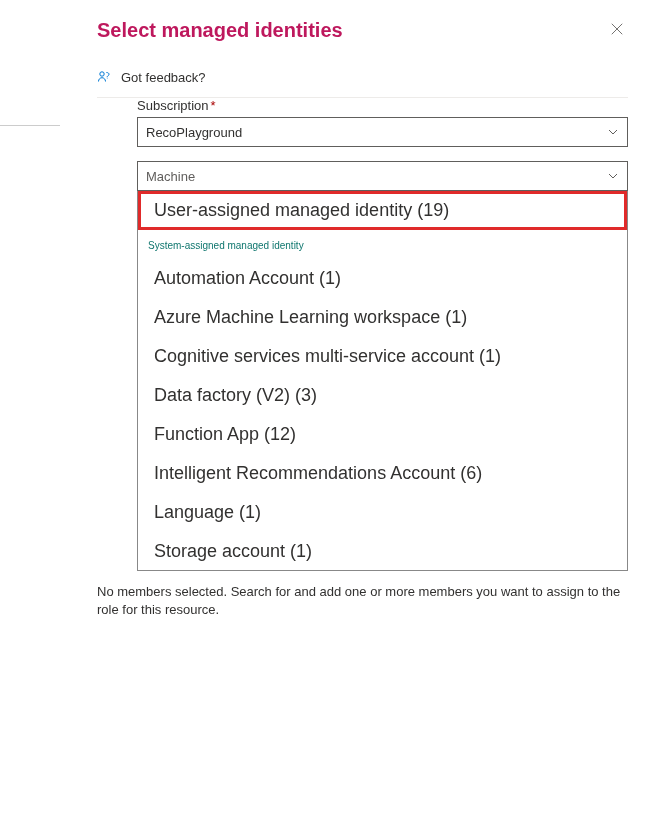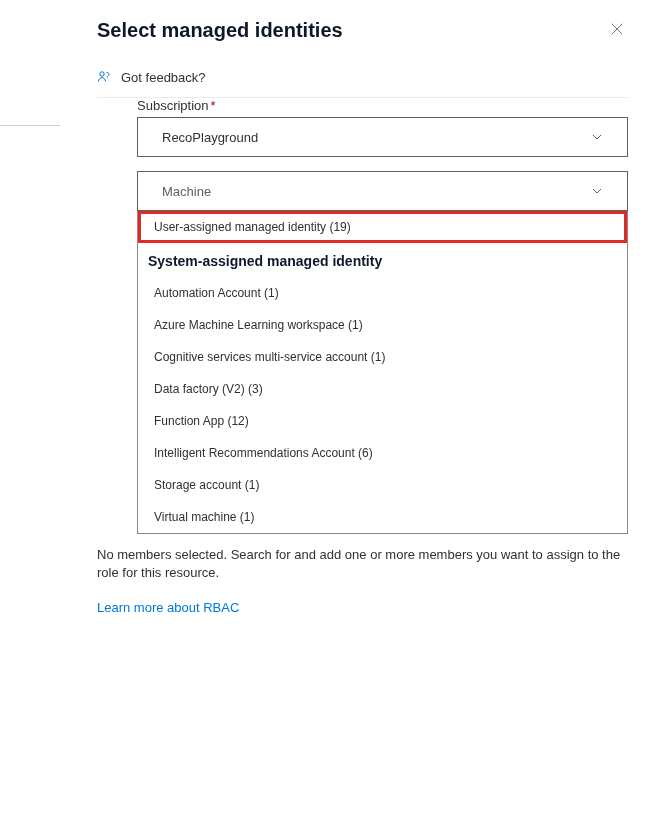--- a/index.html
+++ b/index.html
@@ -25,21 +25,21 @@
     }
     .panel-header {
       display: flex;
       justify-content: space-between;
       align-items: center;
       margin-bottom: 18px;
     }
     .panel-title {
       font-size: 20px;
       font-weight: 600;
-      color: #0f172a;
+      color: #be185d;
     }
     .close-btn {
       cursor: pointer;
       padding: 4px;
       font-size: 16px;
       color: #605e5c;
       line-height: 1;
     }
     .feedback-row {
       display: flex;
@@ -62,24 +62,24 @@
       color: #323130;
       margin-bottom: 4px;
       display: block;
     }
     .required {
       color: #a80000;
       margin-left: 2px;
     }
     .select-box {
       width: 100%;
-      height: 40px;
+      height: 30px;
       border: 1px solid #605e5c;
       background: #ffffff;
-      padding: 0 24px;
+      padding: 0 8px;
       display: flex;
       align-items: center;
       justify-content: space-between;
       cursor: pointer;
       font-size: 13px;
       color: #323130;
     }
     .select-box .placeholder {
       color: #605e5c;
     }
@@ -94,33 +94,33 @@
     }
     .dropdown {
       border: 1px solid #888;
       border-top: none;
       background: #ffffff;
       max-height: 380px;
       overflow: hidden;
     }
     .dropdown-item {
       padding: 9px 10px 9px 16px;
-      font-size: 12px;
+      font-size: 18px;
       cursor: pointer;
       color: #323130;
     }
     .dropdown-item.highlight {
       border: 3px solid #e02a2a;
       padding: 6px 7px 6px 13px;
     }
     .dropdown-header {
       padding: 10px 10px 8px 10px;
-      font-size: 14px;
-      font-weight: 700;
-      color: #0f172a;
+      font-size: 10px;
+      font-weight: 400;
+      color: #0f766e;
     }
     .selected-section {
       margin-top: 12px;
     }
     .selected-label {
       font-size: 13px;
       color: #323130;
     }
     .selected-text {
       font-size: 13px;
@@ -194,24 +194,24 @@
 
     <div class="dropdown">
       <div class="dropdown-item highlight">User-assigned managed identity (19)</div>
       <div class="dropdown-header">System-assigned managed identity</div>
       <div class="dropdown-item">Automation Account (1)</div>
       <div class="dropdown-item">Azure Machine Learning workspace (1)</div>
       <div class="dropdown-item">Cognitive services multi-service account (1)</div>
       <div class="dropdown-item">Data factory (V2) (3)</div>
       <div class="dropdown-item">Function App (12)</div>
       <div class="dropdown-item">Intelligent Recommendations Account (6)</div>
+      <div class="dropdown-item">Language (1)</div>
       <div class="dropdown-item">Storage account (1)</div>
       <div class="dropdown-item">Virtual machine (1)</div>
     </div>
   </div>
 
   <div class="selected-section">
     <div class="selected-text">No members selected. Search for and add one or more members you want to assign to the role for this resource.</div>
   </div>
 
-  <a class="learn-link">Learn more about RBAC</a>
 
 </div>
 
 </body></html>

